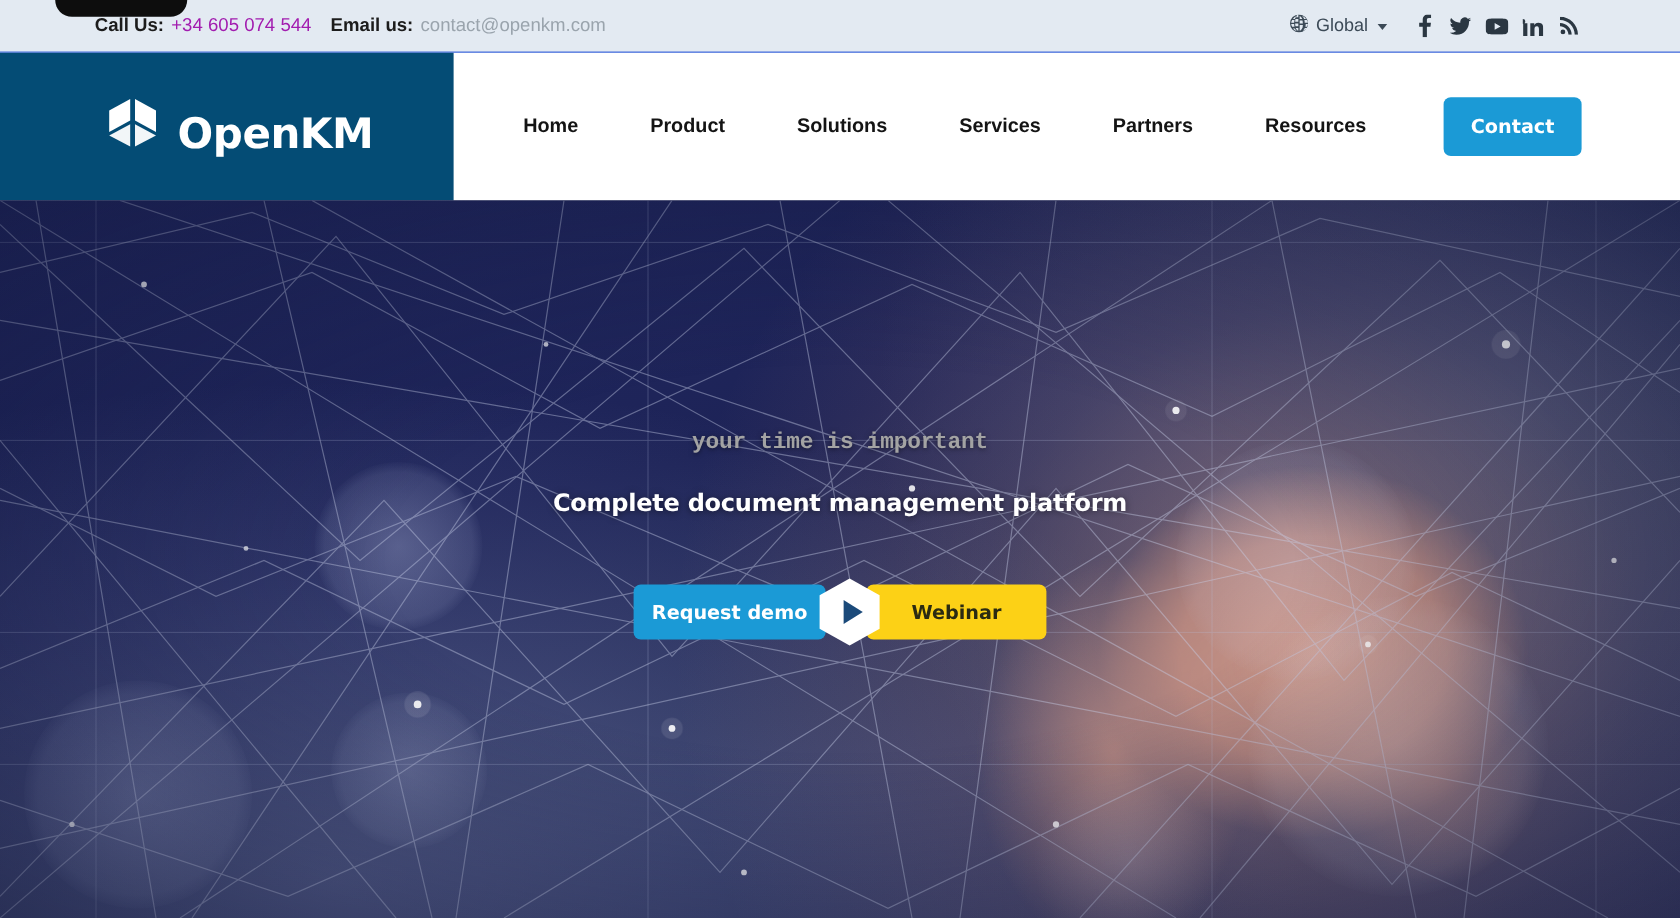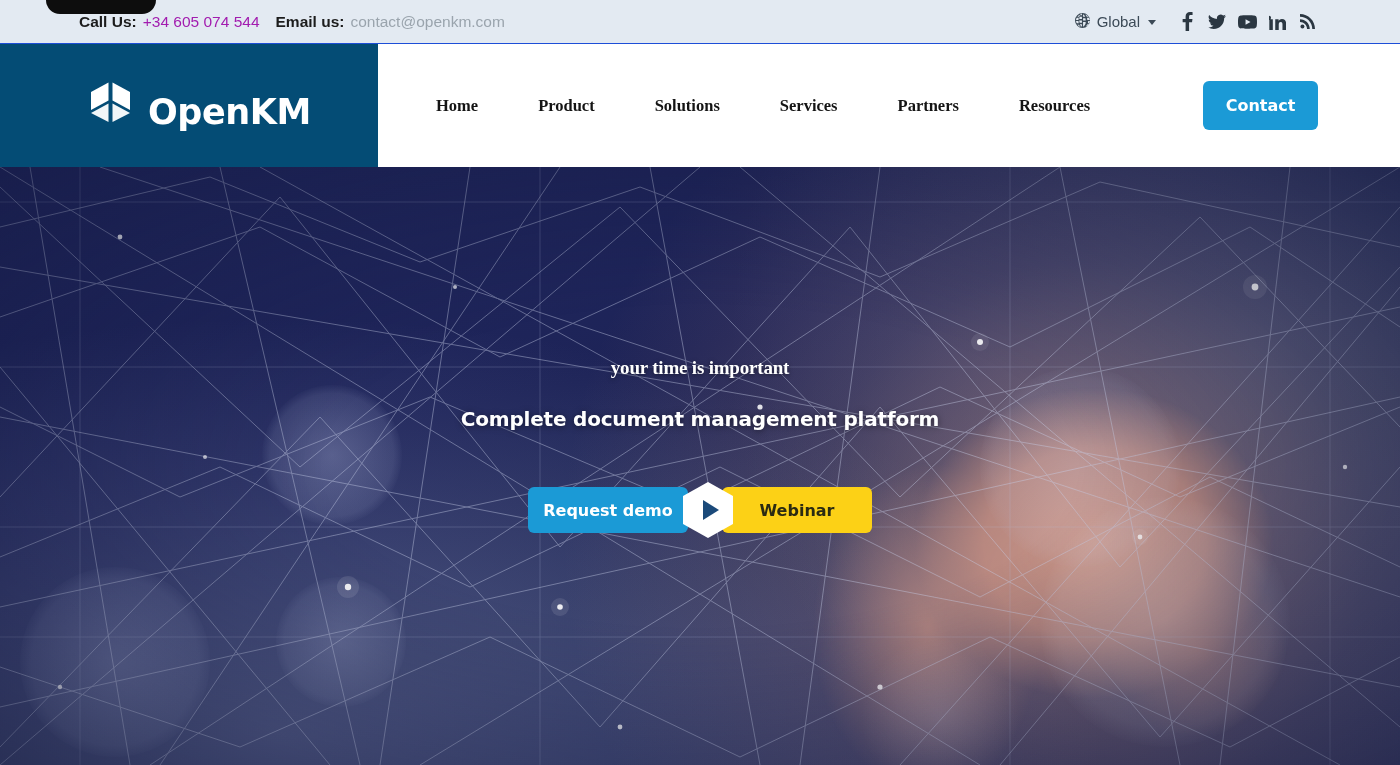--- a/index.html
+++ b/index.html
@@ -68,21 +68,21 @@
     color:#fff; font-size:35px; font-weight:700; letter-spacing:-0.4px;
     font-family:"DejaVu Sans", sans-serif;
   }
   .nav{
     flex:1; display:flex; align-items:center; gap:0;
     padding-left:58px;
   }
   .nav a{
     color:#141414; font-size:16.5px; font-weight:700;
     text-decoration:none; padding:0 30px; white-space:nowrap;
-    font-family:Liberation Serif, serif;
+    font-family:Liberation Sans, sans-serif;
   }
   .nav a:first-child{ padding-left:0; }
   .contact-btn{
     margin-right:82px; align-self:center;
     background:#1b9ad6; color:#fff; border:none;
     font-size:16px; font-weight:700; border-radius:6px;
     padding:15px 0; width:115px; cursor:pointer;
     font-family:"DejaVu Sans", sans-serif;
   }
 
@@ -115,22 +115,22 @@
     position:absolute; inset:0;
     background:radial-gradient(ellipse at 50% 50%, rgba(0,0,0,0) 38%, rgba(10,14,45,0.42) 100%);
   }
 
   .hero-content{
     position:absolute; inset:0; z-index:5;
     display:flex; flex-direction:column; align-items:center;
     padding-top:190px;
   }
   .eyebrow{
-    color:#ffffff; font-size:19px; font-weight:700; letter-spacing:-0.2px;
-    font-family:Liberation Serif, serif;
+    color:#a3a3a3; font-size:19px; font-weight:700; letter-spacing:-0.2px;
+    font-family:Liberation Mono, monospace;
     text-shadow:0 1px 4px rgba(0,0,0,.5);
   }
   .headline{
     color:#fff; font-weight:700; font-size:84px; line-height:0.97;
     text-align:center; margin-top:12px; letter-spacing:-1.5px;
     font-family:"DejaVu Sans", sans-serif;
     text-shadow:0 2px 10px rgba(10,14,45,.45);
     max-width:640px;
   }
   .subtitle{

